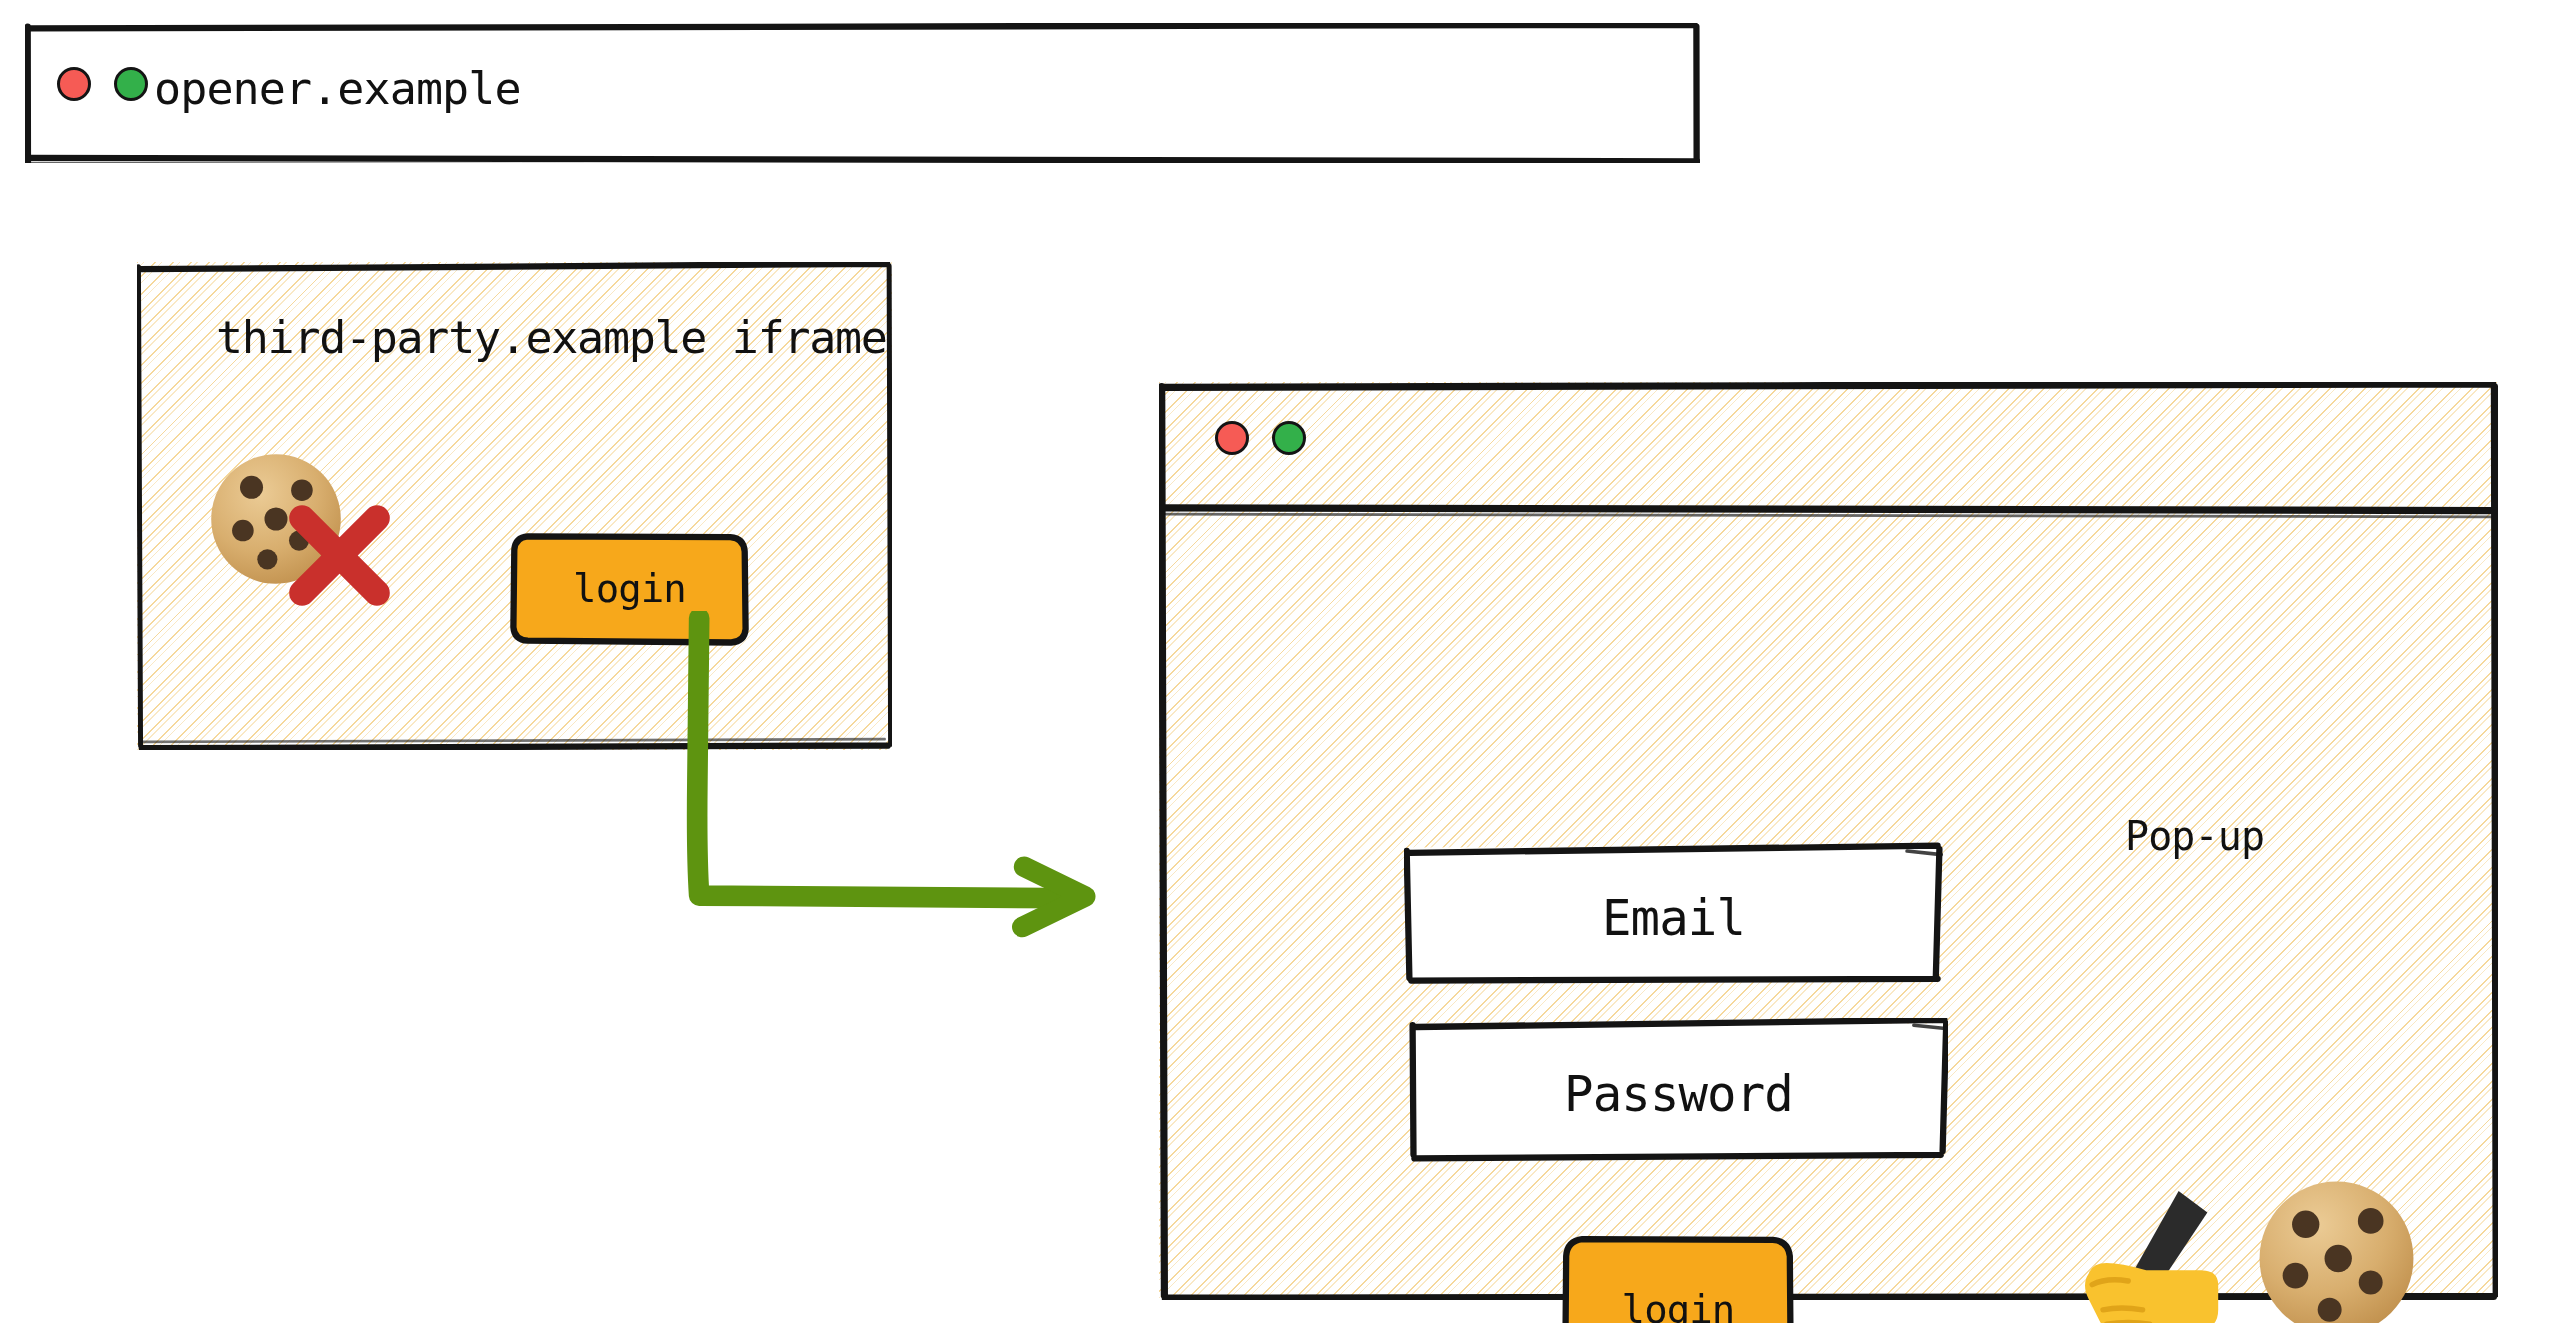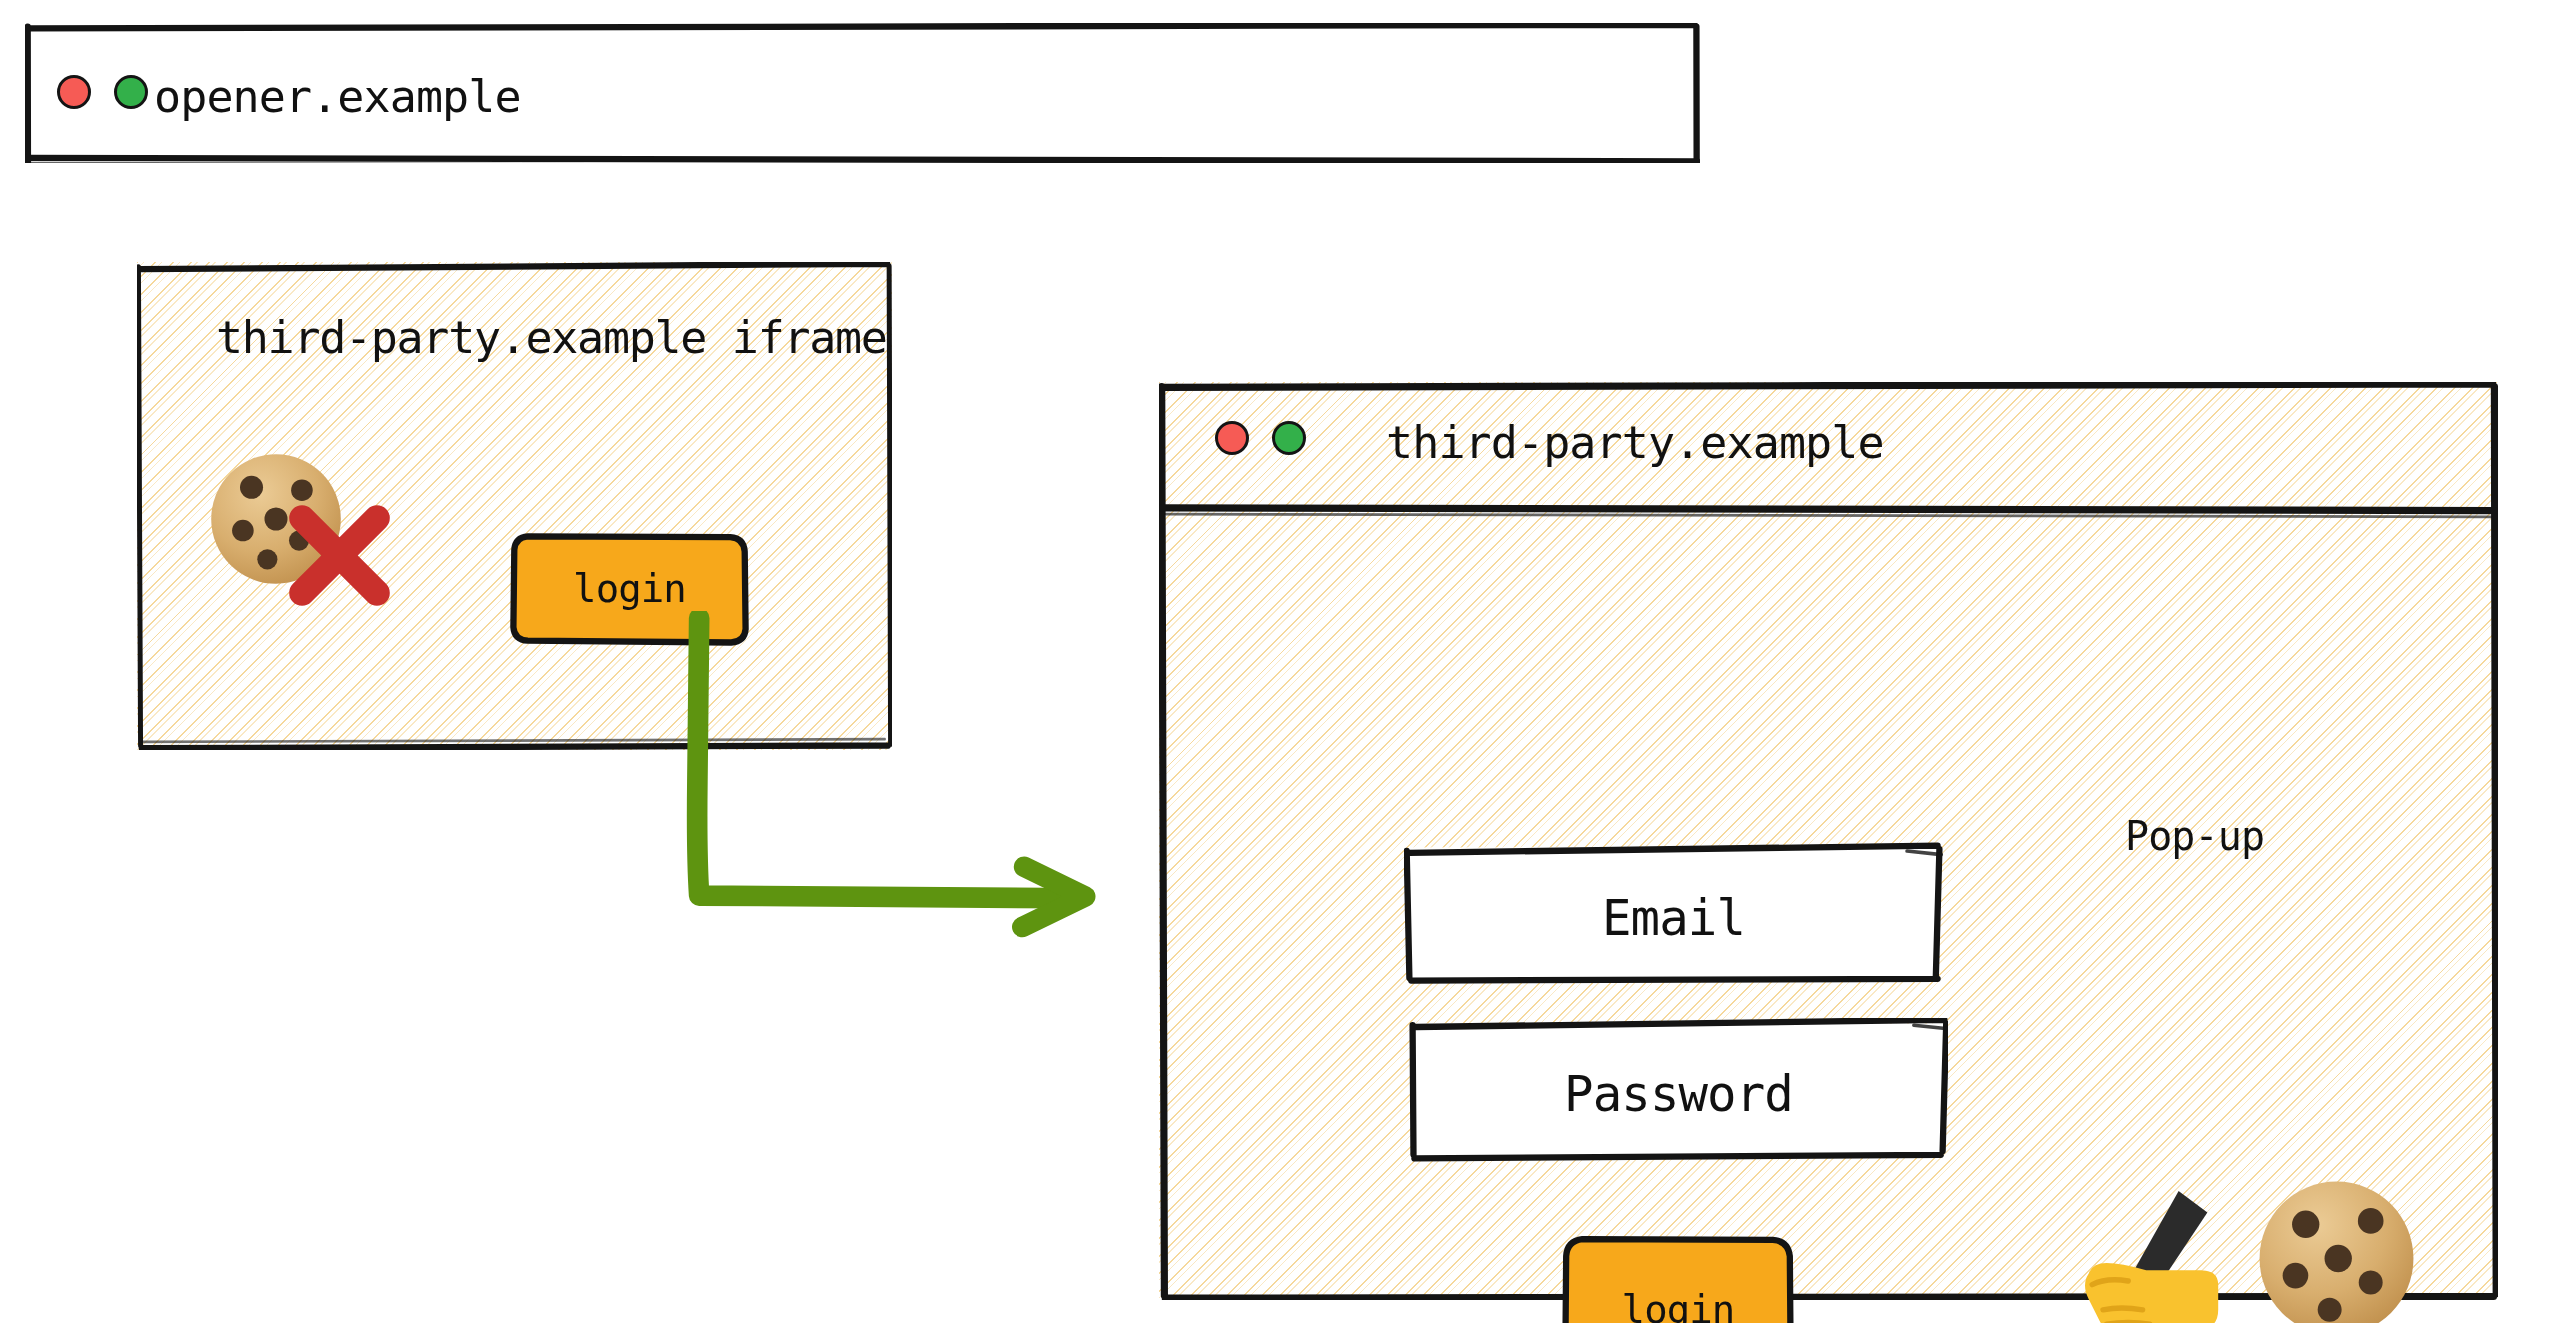--- a/index.html
+++ b/index.html
@@ -48,21 +48,21 @@
   
   #opener-window {
     left: 25px;
     top: 23.4px;
     width: 1675px;
     height: 992px;
     z-index: 2;
   }
   #opener-titlebar {
     position: absolute;
-    left: 0; top: 8px;
+    left: 0; top: 0;
     width: 100%;
     height: 140px;
     padding-left: 37px;
   }
   #opener-body {
     position: absolute;
     left: 0; top: 140px;
     width: 100%;
     bottom: 0;
     background: #ffffff;
@@ -308,21 +308,20 @@
       <path d="M5 6 L1484 2 M1486 5 L1488 1014 M1485 1017 L7 1019 M6 1016 L3 5" stroke="#141414" stroke-width="8" fill="none" stroke-linecap="round"></path>
       <path d="M3 140 L1486 143" stroke="#141414" stroke-width="8" fill="none" stroke-linecap="round"></path>
       <path d="M8 147 L1482 150" stroke="#141414" stroke-width="3" fill="none" stroke-linecap="round" opacity="0.65"></path>
     </svg>
 
     <div id="popup-titlebar">
       <div class="dots" style="left:56px; top:39px;">
         <span class="dot red"></span>
         <span class="dot green"></span>
       </div>
-      <div class="win-title" style="left:227px; top:34px;">third-party.example</div>
     </div>
 
     <div id="popup-body"></div>
 
     <div id="field-email">
       <svg class="svg-fill" viewBox="0 0 600 160" preserveAspectRatio="none">
         <rect x="5" y="6" width="590" height="148" fill="#ffffff"></rect>
         <path d="M6 12 L594 4 M596 8 L592 150 M594 152 L8 154 M6 151 L3 10" stroke="#141414" stroke-width="7" fill="none" stroke-linecap="round"></path>
         <path d="M560 10 L598 14" stroke="#141414" stroke-width="4" fill="none" stroke-linecap="round" opacity="0.8"></path>
       </svg>

